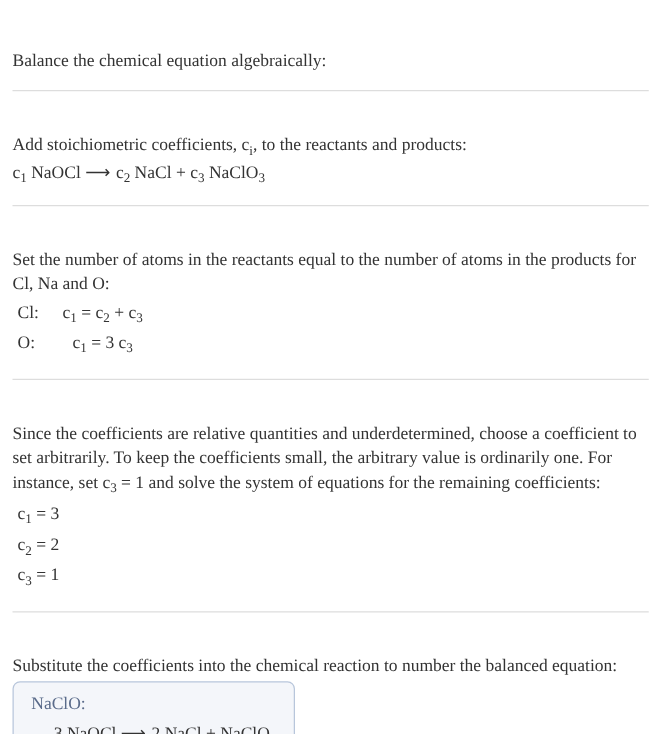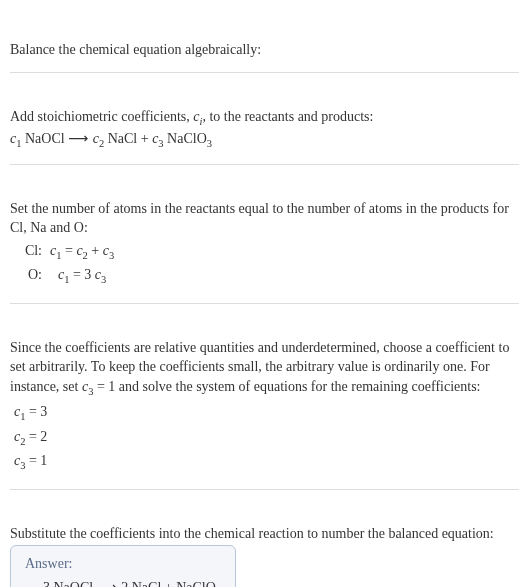--- a/index.html
+++ b/index.html
@@ -19,35 +19,34 @@
     hr {
       border: none;
       border-top: 1px solid #ddd;
       margin: 4px 0;
     }
     sub {
       font-size: 0.75em;
       vertical-align: sub;
     }
     .italic {
-      font-style: italic;
     }
     .eq-table {
       border-collapse: collapse;
       margin: 2px 0;
     }
     .eq-table td {
       padding: 1px 4px;
       vertical-align: baseline;
       font-family: Georgia, 'Times New Roman', serif;
       font-size: 14px;
       text-align: center;
     }
     .eq-table td.label {
-      text-align: right;
+      text-align: left;
       width: 28px;
     }
     .answer-box {
       display: inline-block;
       border: 1px solid #b8c6db;
       background: #f4f6fa;
       border-radius: 6px;
       padding: 8px 14px 10px 14px;
       margin-top: 2px;
     }
@@ -113,16 +112,16 @@
       </tr>
       </tbody>
   </table>
 </div>
 
 <hr>
 
 <div class="section">
   <div>Substitute the coefficients into the chemical reaction to number the balanced equation:</div>
   <div class="answer-box">
-    <div class="answer-label">Answer:</div>
+    <div class="answer-label">NaClO:</div>
     <div class="answer-eq">3 NaOCl <span class="arrow">⟶</span> 2 NaCl + NaClO<sub>3</sub></div>
   </div>
 </div>
 
 </body></html>

